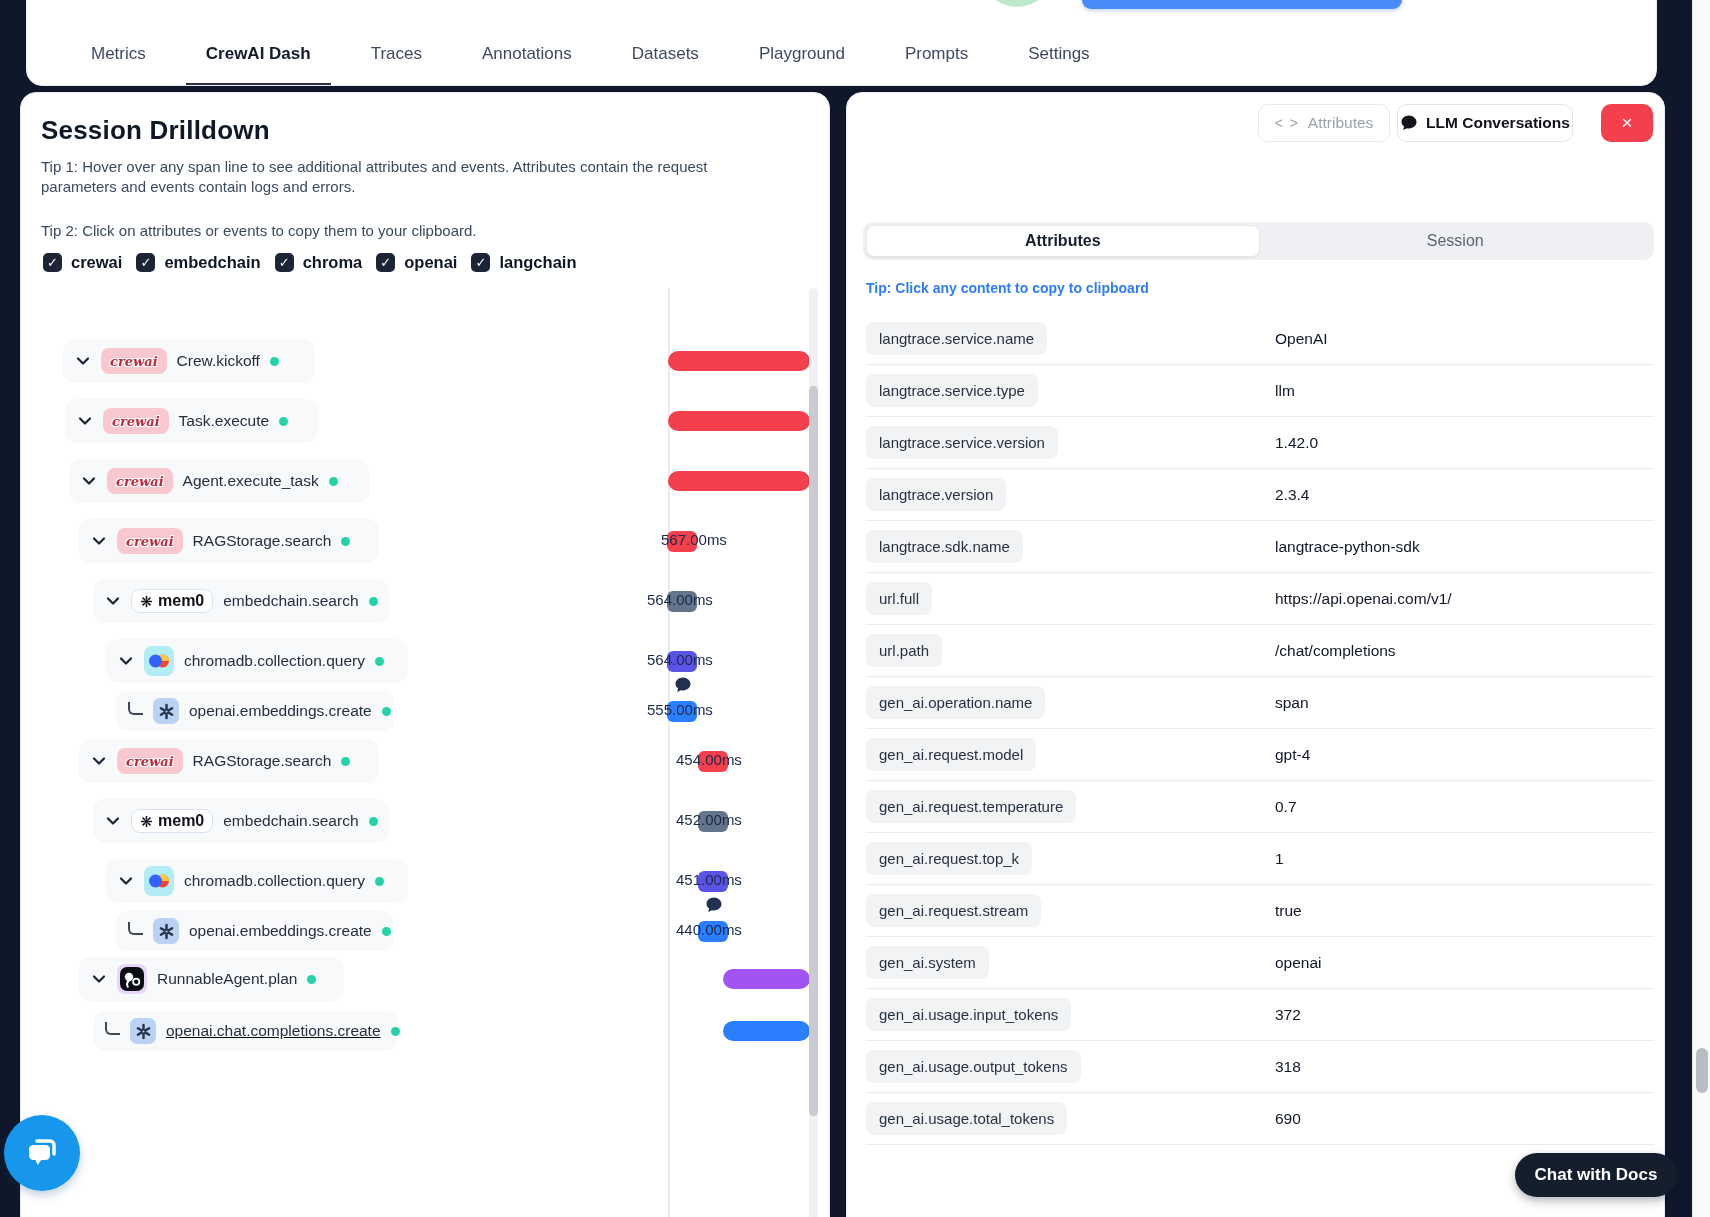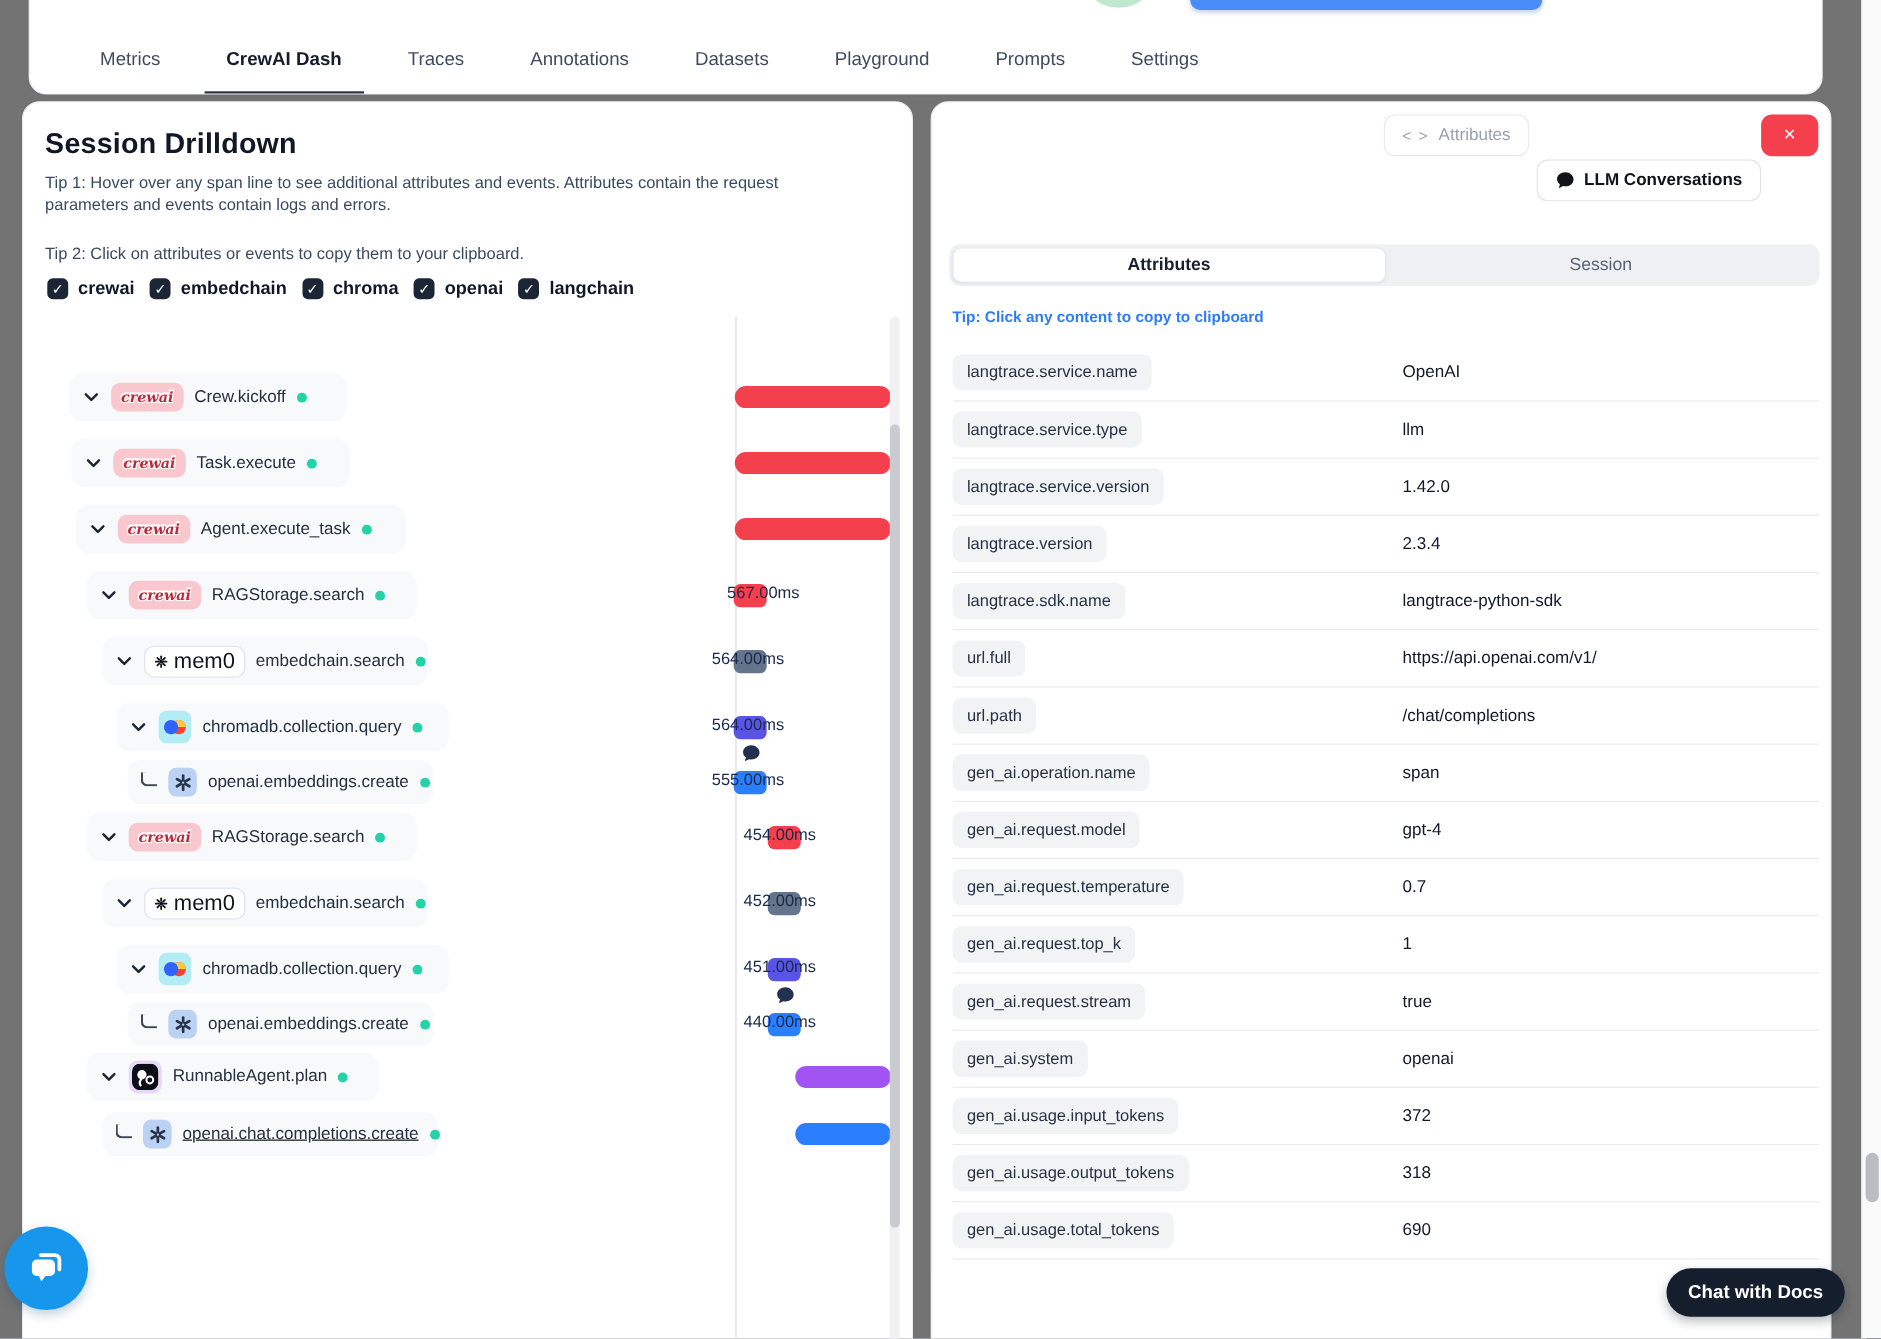--- a/index.html
+++ b/index.html
@@ -1,17 +1,17 @@
 <!DOCTYPE html>
 <html><head>
 <meta charset="utf-8">
 <style>
   html,body{margin:0;padding:0;}
   body{font-family:"Liberation Sans","DejaVu Sans",sans-serif;background:#eef0f4;}
-  #page{position:relative;width:1710px;height:1217px;overflow:hidden;background:#737373;}
+  #page{position:relative;width:1710px;height:1217px;overflow:hidden;background:#0f172a;}
 
   
   .topbar{position:absolute;left:26px;top:-20px;width:1629px;height:104px;background:#fff;
     border-radius:16px;box-shadow:0 1px 2px rgba(16,24,40,.05);border:1px solid #eceef2;}
   .nav-tabs{position:absolute;left:44px;top:44px;height:60px;display:flex;gap:20px;align-items:stretch;}
   .nav-tab{display:flex;align-items:center;padding:0 20px;font-size:17px;color:#3f4a61;cursor:pointer;
     border-bottom:2.5px solid transparent;white-space:nowrap;}
   .nav-tab.active{color:#141c2c;font-weight:700;border-bottom-color:#2a3142;}
   .avatar{position:absolute;left:954px;top:-46px;width:72px;height:72px;border-radius:50%;background:#bfe8cc;}
   .credits-btn{position:absolute;left:1055px;top:-16px;width:320px;height:44px;background:#4a8cf7;border-radius:9px;
@@ -39,42 +39,42 @@
     gap:10px;padding:0 12px;box-sizing:border-box;cursor:pointer;}
   .span-name{font-size:15.5px;color:#252f3f;white-space:nowrap;}
   .dot{width:9px;height:9px;border-radius:50%;background:#23d3a7;flex:none;}
   .elbow{width:13px;height:11px;border-left:2px solid #3f4754;border-bottom:2px solid #3f4754;
     border-bottom-left-radius:6px;margin-top:-6px;flex:none;}
   .badge-crewai{background:#f9c8cf;border-radius:8px;padding:4px 9px;flex:none;}
   .badge-crewai span{font-family:"DejaVu Serif",serif;font-style:italic;font-weight:700;font-size:13px;color:#b92b3c;
     text-shadow:-1px -1px 0 #fff,1px -1px 0 #fff,-1px 1px 0 #fff,1px 1px 0 #fff;}
   .badge-mem0{background:#fff;border:1.5px solid #d9e2f2;border-radius:9px;padding:2px 8px;display:flex;
     gap:5px;align-items:center;flex:none;}
-  .badge-mem0 span{font-size:20px;color:#10131a;}
+  .badge-mem0 span{font-size:16px;color:#10131a;font-weight:bold;}
   .badge-openai{width:26px;height:26px;border-radius:7px;background:#bcd2f5;display:flex;align-items:center;
     justify-content:center;flex:none;}
   .badge-wrap{flex:none;display:flex;}
   .badge-langchain{width:30px;height:30px;border-radius:8px;background:#e9d7fb;display:flex;align-items:center;
     justify-content:center;flex:none;}
 
   
   .gridline{position:absolute;left:647px;top:195px;width:2px;height:945px;background:#e8eaee;}
   .t-bar{position:absolute;height:20px;border-radius:10px;}
   .t-chip{position:absolute;width:30px;height:21px;border-radius:6px;}
   .t-label{position:absolute;font-size:15px;font-weight:500;color:#1b2a4a;white-space:nowrap;}
   .t-bubble{position:absolute;width:18px;height:18px;}
   .inner-scroll-track{position:absolute;left:788px;top:195px;width:9px;height:945px;background:#f1f1f4;border-radius:5px;}
   .inner-scroll-thumb{position:absolute;left:788px;top:293px;width:9px;height:730px;background:#c9cbd1;border-radius:5px;}
 
   
   .hdr-btn{position:absolute;top:11px;height:38px;border-radius:10px;background:#fff;display:flex;align-items:center;
     justify-content:center;gap:8px;font-size:15.5px;box-sizing:border-box;cursor:pointer;}
   #attrs-btn{left:411px;width:132px;border:1px solid #e7e9ee;color:#9aa1ad;}
   #attrs-btn .code-ico{font-size:14px;letter-spacing:2px;color:#9aa1ad;}
-  #llm-btn{left:550px;width:204px;border:1px solid #dfe2e8;color:#10131a;font-weight:600;margin-top:41px;}
+  #llm-btn{left:550px;width:176px;border:1px solid #dfe2e8;color:#10131a;font-weight:600;}
   #close-btn{left:754px;width:52px;background:#f43f4d;color:#fff;font-size:19px;border:none;}
   .seg-tabs{position:absolute;left:16px;top:129px;width:791px;height:38px;background:#eef0f3;border-radius:10px;
     display:flex;padding:3px;box-sizing:border-box;}
   .seg-tab{flex:1;display:flex;align-items:center;justify-content:center;font-size:16px;color:#5b6472;
     border-radius:8px;cursor:pointer;}
   .seg-tab.active{background:#fff;color:#18202e;font-weight:700;border:1px solid #e7e9ec;
     box-shadow:0 1px 2px rgba(16,24,40,.06);}
   .copy-tip{position:absolute;left:19px;top:187px;font-size:14px;font-weight:600;color:#2e7df6;}
   .attr-rows{position:absolute;left:19px;top:220px;width:788px;}
   .attr-row{height:51px;display:flex;align-items:center;border-bottom:1px solid #e8eaed;}

